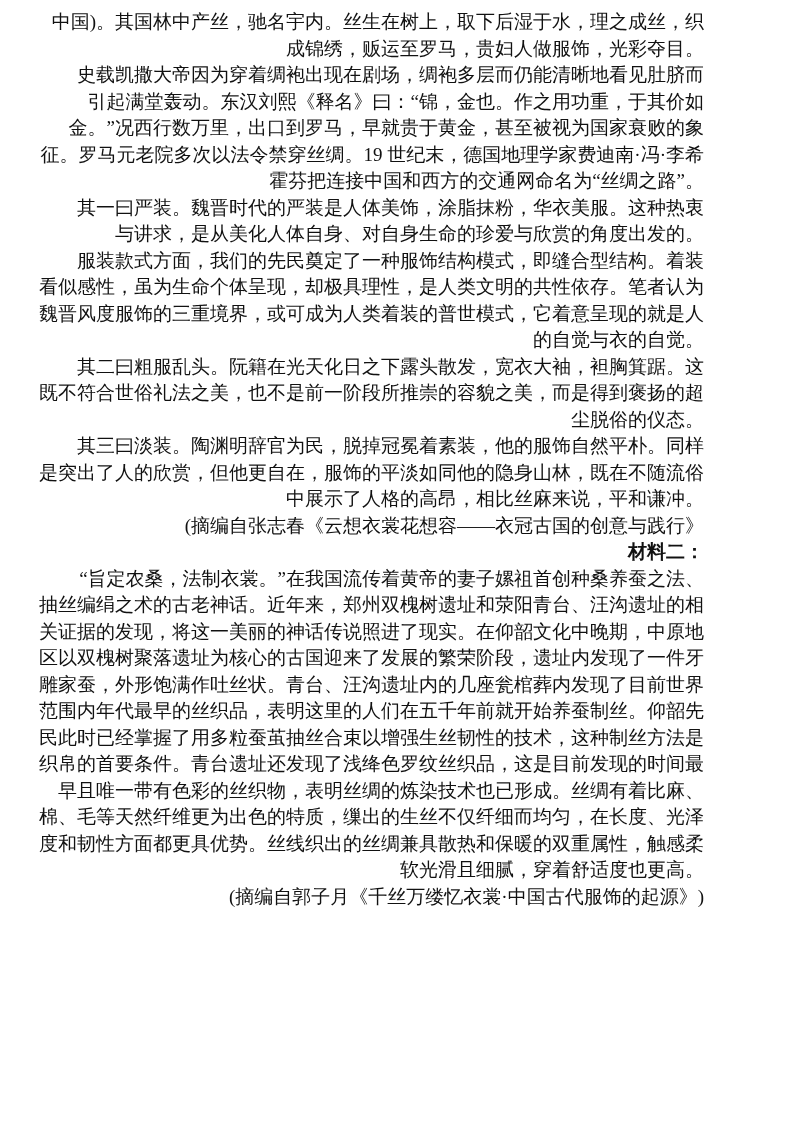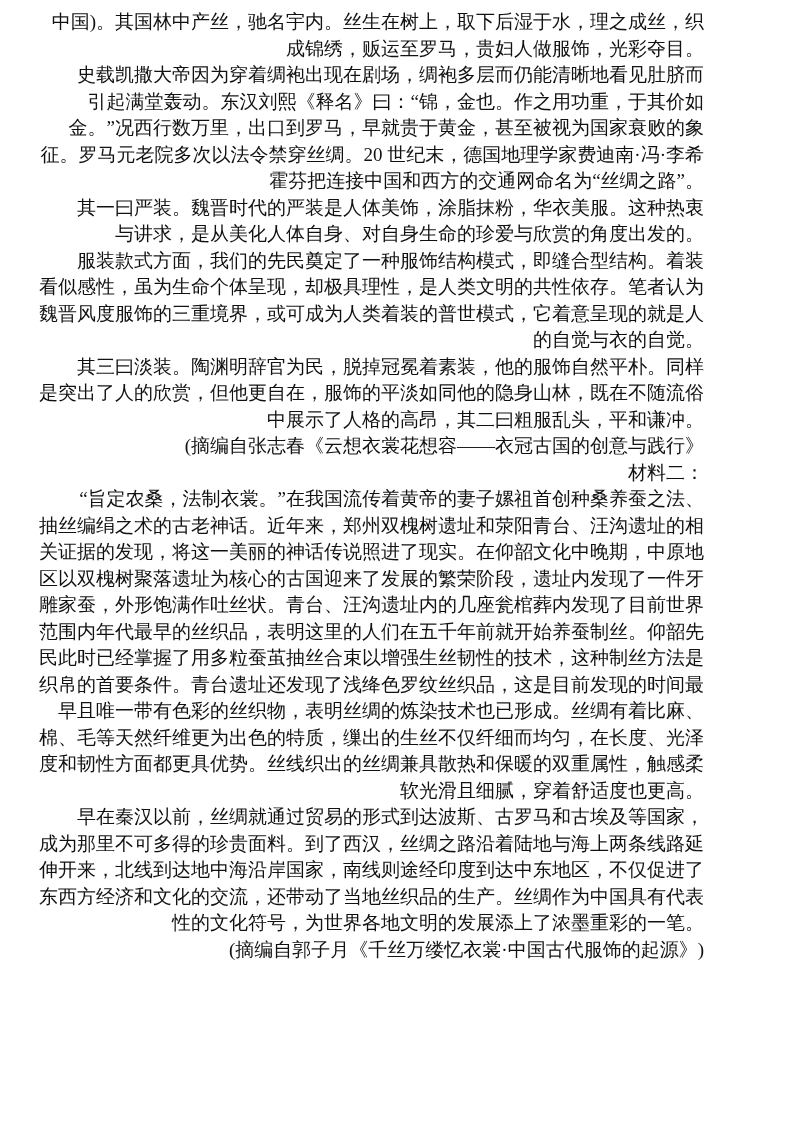--- a/index.html
+++ b/index.html
@@ -37,34 +37,34 @@
   }
   .no-indent {
     text-indent: 0;
   }
   .attribution {
     text-align: right;
     text-indent: 0;
     margin-top: 3px;
   }
   .material-heading {
-    font-weight: normal;
+    font-weight: bold;
     text-indent: 2em;
   }
 </style>
 </head>
 <body>
 
 <div class="page">
   <div class="passage">
     <p class="para no-indent">中国)。其国林中产丝，驰名宇内。丝生在树上，取下后湿于水，理之成丝，织成锦绣，贩运至罗马，贵妇人做服饰，光彩夺目。</p>
-    <p class="para">史载凯撒大帝因为穿着绸袍出现在剧场，绸袍多层而仍能清晰地看见肚脐而引起满堂轰动。东汉刘熙《释名》曰：“锦，金也。作之用功重，于其价如金。”况西行数万里，出口到罗马，早就贵于黄金，甚至被视为国家衰败的象征。罗马元老院多次以法令禁穿丝绸。20 世纪末，德国地理学家费迪南·冯·李希霍芬把连接中国和西方的交通网命名为“丝绸之路”。</p>
+    <p class="para">史载凯撒大帝因为穿着绸袍出现在剧场，绸袍多层而仍能清晰地看见肚脐而引起满堂轰动。东汉刘熙《释名》曰：“锦，金也。作之用功重，于其价如金。”况西行数万里，出口到罗马，早就贵于黄金，甚至被视为国家衰败的象征。罗马元老院多次以法令禁穿丝绸。19 世纪末，德国地理学家费迪南·冯·李希霍芬把连接中国和西方的交通网命名为“丝绸之路”。</p>
     <p class="para">其一曰严装。魏晋时代的严装是人体美饰，涂脂抹粉，华衣美服。这种热衷与讲求，是从美化人体自身、对自身生命的珍爱与欣赏的角度出发的。</p>
     <p class="para">服装款式方面，我们的先民奠定了一种服饰结构模式，即缝合型结构。着装看似感性，虽为生命个体呈现，却极具理性，是人类文明的共性依存。笔者认为魏晋风度服饰的三重境界，或可成为人类着装的普世模式，它着意呈现的就是人的自觉与衣的自觉。</p>
-    <p class="para">其三曰淡装。陶渊明辞官为民，脱掉冠冕着素装，他的服饰自然平朴。同样是突出了人的欣赏，但他更自在，服饰的平淡如同他的隐身山林，既在不随流俗中展示了人格的高昂，其二曰粗服乱头，平和谦冲。</p>
+    <p class="para">其二曰粗服乱头。阮籍在光天化日之下露头散发，宽衣大袖，袒胸箕踞。这既不符合世俗礼法之美，也不是前一阶段所推崇的容貌之美，而是得到褒扬的超尘脱俗的仪态。</p>
+    <p class="para">其三曰淡装。陶渊明辞官为民，脱掉冠冕着素装，他的服饰自然平朴。同样是突出了人的欣赏，但他更自在，服饰的平淡如同他的隐身山林，既在不随流俗中展示了人格的高昂，相比丝麻来说，平和谦冲。</p>
     <p class="attribution">(摘编自张志春《云想衣裳花想容——衣冠古国的创意与践行》</p>
     <p class="material-heading">材料二：</p>
     <p class="para">“旨定农桑，法制衣裳。”在我国流传着黄帝的妻子嫘祖首创种桑养蚕之法、抽丝编绢之术的古老神话。近年来，郑州双槐树遗址和荥阳青台、汪沟遗址的相关证据的发现，将这一美丽的神话传说照进了现实。在仰韶文化中晚期，中原地区以双槐树聚落遗址为核心的古国迎来了发展的繁荣阶段，遗址内发现了一件牙雕家蚕，外形饱满作吐丝状。青台、汪沟遗址内的几座瓮棺葬内发现了目前世界范围内年代最早的丝织品，表明这里的人们在五千年前就开始养蚕制丝。仰韶先民此时已经掌握了用多粒蚕茧抽丝合束以增强生丝韧性的技术，这种制丝方法是织帛的首要条件。青台遗址还发现了浅绛色罗纹丝织品，这是目前发现的时间最早且唯一带有色彩的丝织物，表明丝绸的炼染技术也已形成。丝绸有着比麻、棉、毛等天然纤维更为出色的特质，缫出的生丝不仅纤细而均匀，在长度、光泽度和韧性方面都更具优势。丝线织出的丝绸兼具散热和保暖的双重属性，触感柔软光滑且细腻，穿着舒适度也更高。</p>
-    <p class="para">早在秦汉以前，丝绸就通过贸易的形式到达波斯、古罗马和古埃及等国家，成为那里不可多得的珍贵面料。到了西汉，丝绸之路沿着陆地与海上两条线路延伸开来，北线到达地中海沿岸国家，南线则途经印度到达中东地区，不仅促进了东西方经济和文化的交流，还带动了当地丝织品的生产。丝绸作为中国具有代表性的文化符号，为世界各地文明的发展添上了浓墨重彩的一笔。</p>
     <p class="attribution">(摘编自郭子月《千丝万缕忆衣裳·中国古代服饰的起源》)</p>
   </div>
 
 </div>
 
 </body></html>

